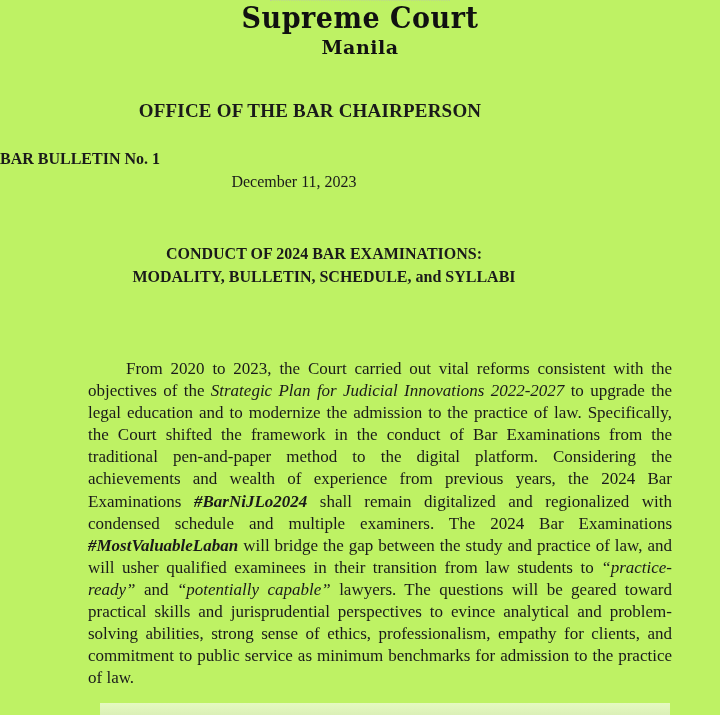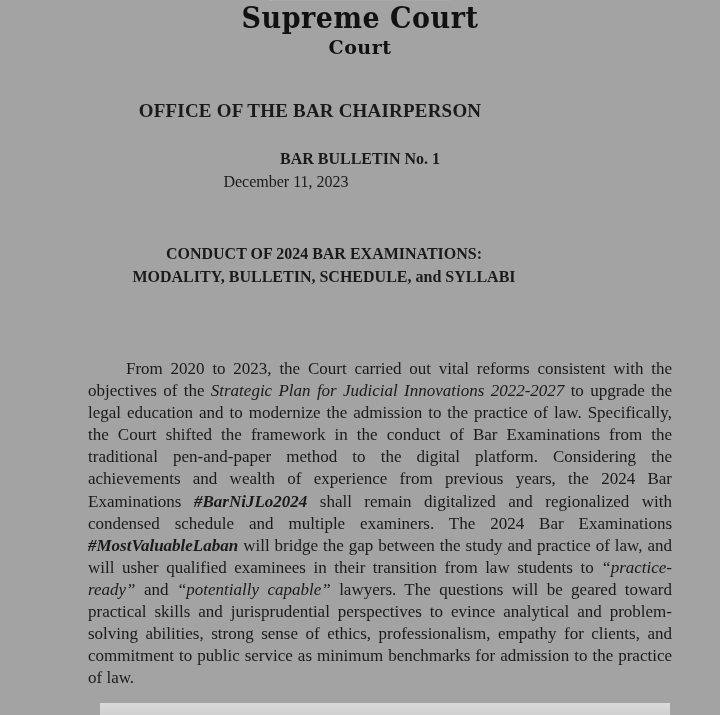--- a/index.html
+++ b/index.html
@@ -1,42 +1,43 @@
 <!DOCTYPE html>
 <html><head>
 <meta charset="utf-8">
 <style>
   html, body { margin: 0; padding: 0; background: #ffffff; }
   body {
     width: 720px; height: 715px; overflow: hidden; position: relative;
     font-family: "Liberation Serif", "DejaVu Serif", serif; color: #1a1a1a;
   }
-  .page { position: absolute; left: 0; top: 0; width: 720px; height: 715px; background: #a3a3a3; }
+  .page { position: absolute; left: 0; top: 0; width: 720px; height: 715px; background: #bef264; }
   .top-fade {
     position: absolute; left: 270px; top: 0; width: 180px; height: 5px;
     border-top: 1px dotted #bbb; opacity: 0.5;
   }
   .blackletter {
     position: absolute; left: 0; width: 720px; text-align: center;
     font-family: "DejaVu Serif", serif; font-weight: bold; color: #111;
     letter-spacing: 0.5px;
   }
   .court-name { top: 2px; font-size: 27px; font-style: normal; transform: scaleY(1.08); }
   .court-city { top: 36px; font-size: 19px; }
   .office {
     position: absolute; top: 100px; left: 0; width: 620px; text-align: center;
     font-weight: bold; font-size: 19px; letter-spacing: 0.2px;
   }
   .bulletin {
-    position: absolute; top: 150px; left: 0; width: 720px; text-align: center;
+    position: absolute; top: 150px; left: 0; width: 720px; 
     font-weight: bold; font-size: 16px;
   }
   .date {
     position: absolute; top: 173px; left: 0; width: 572px; text-align: center;
     font-size: 16px;
+    padding-left: 8px;
   }
   .title {
     position: absolute; top: 242px; left: 0; width: 648px; text-align: center;
     font-weight: bold; font-size: 16px; line-height: 23px;
   }
   .body-para {
     position: absolute; top: 341px; left: 88px; width: 584px;
     font-size: 17px; line-height: 22.1px; text-align: justify;
     text-indent: 38px;
   }
@@ -48,21 +49,21 @@
     opacity: 0.6;
   }
 </style>
 </head>
 <body>
 
 <div class="page">
   <div class="top-fade"></div>
 
   <div class="blackletter court-name">Supreme Court</div>
-  <div class="blackletter court-city">Court</div>
+  <div class="blackletter court-city">Manila</div>
 
   <div class="office">OFFICE OF THE BAR CHAIRPERSON</div>
 
   <div class="bulletin">BAR BULLETIN No. 1</div>
   <div class="date">December 11, 2023</div>
 
   <div class="title">
     <div>CONDUCT OF 2024 BAR EXAMINATIONS:</div>
     <div>MODALITY, BULLETIN, SCHEDULE, and SYLLABI</div>
   </div>

